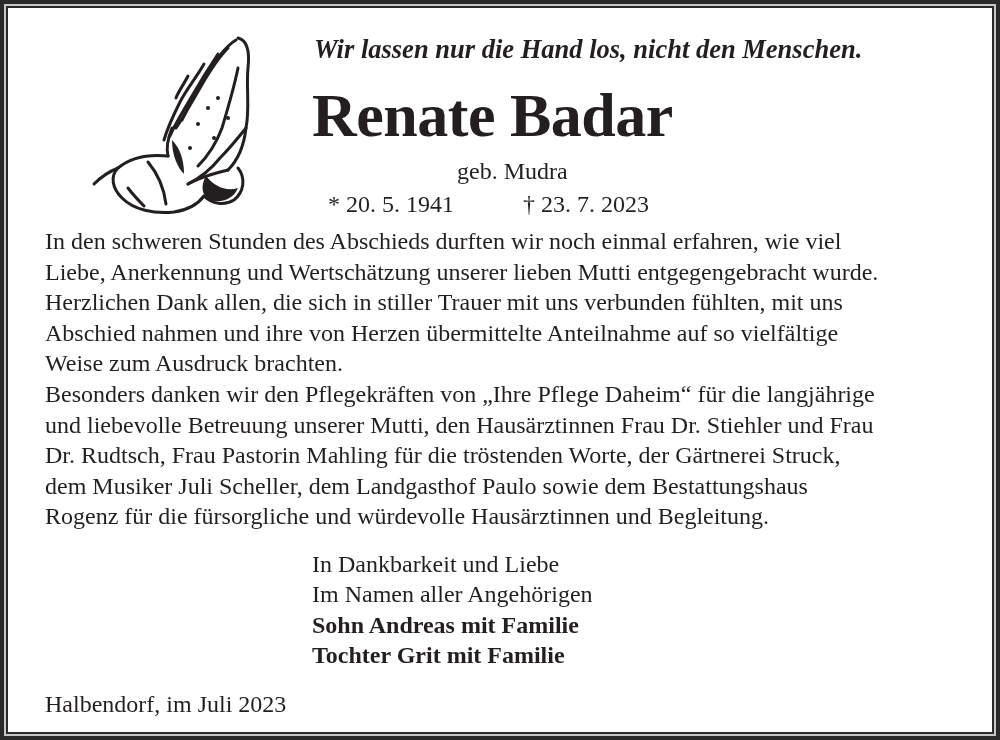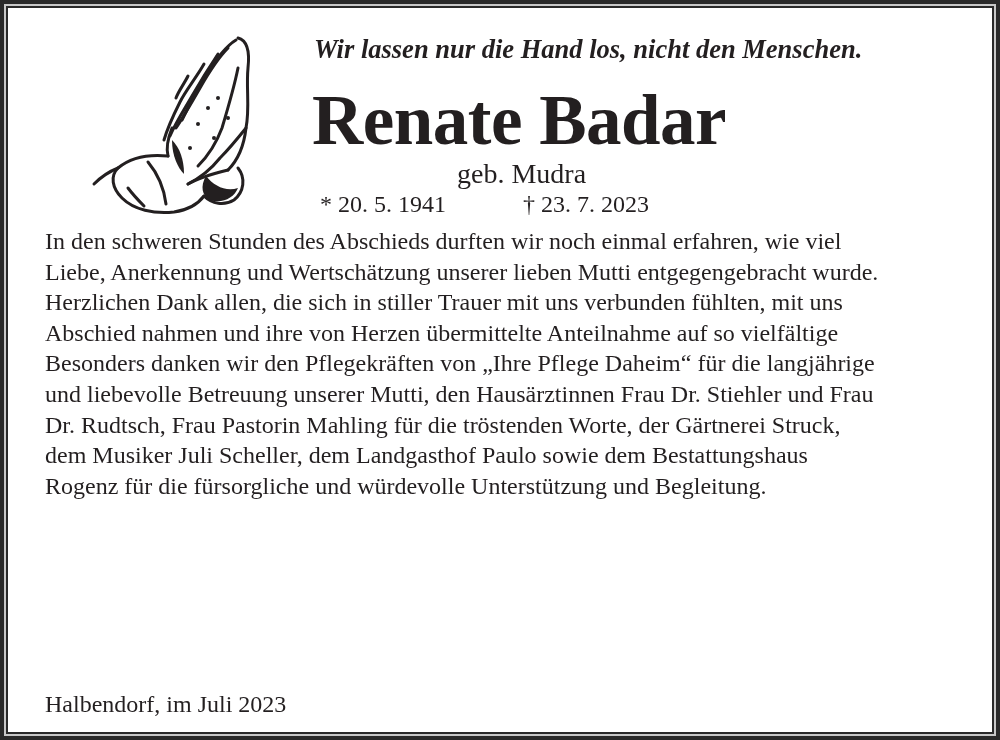--- a/index.html
+++ b/index.html
@@ -13,23 +13,23 @@
       position: absolute; left: 4px; top: 4px; width: 992px; height: 732px;
       box-sizing: border-box; border: 2px solid #c8c8c8; background: #2a2a2a;
     }
     .frame-inner {
       position: absolute; left: 8px; top: 8px; width: 984px; height: 724px;
       background: #ffffff; overflow: hidden;
     }
     .abs { position: absolute; white-space: nowrap; }
     .hands { position: absolute; left: 80px; top: 20px; width: 180px; height: 196px; }
     .motto { left: 306px; top: 26px; font-size: 26.5px; font-style: italic; font-weight: bold; }
-    .name { left: 304px; top: 72px; font-size: 71px; font-weight: bold; letter-spacing: -0.5px; }
-    .maiden { left: 449px; top: 150px; font-size: 28px; }
-    .born { left: 312px; top: 183px; font-size: 24px; }
+    .name { left: 304px; top: 72px; font-size: 62px; font-weight: bold; letter-spacing: -0.5px; }
+    .maiden { left: 449px; top: 150px; font-size: 24px; }
+    .born { left: 320px; top: 183px; font-size: 24px; }
     .died { left: 515px; top: 183px; font-size: 24px; }
     .body-text {
       position: absolute; left: 37px; top: 218px; width: 940px;
       font-size: 24px; line-height: 30.6px;
     }
     .body-text div { white-space: nowrap; }
     .sign { position: absolute; left: 304px; top: 541px; font-size: 24px; line-height: 30.4px; }
     .sign .b { font-weight: bold; }
     .place { left: 37px; top: 683px; font-size: 24px; }
   </style>
@@ -73,22 +73,29 @@
   <div class="abs name">Renate Badar</div>
   <div class="abs maiden">geb. Mudra</div>
   <div class="abs born">* 20. 5. 1941</div>
   <div class="abs died">† 23. 7. 2023</div>
 
   <div class="body-text">
     <div>In den schweren Stunden des Abschieds durften wir noch einmal erfahren, wie viel</div>
     <div>Liebe, Anerkennung und Wertschätzung unserer lieben Mutti entgegengebracht wurde.</div>
     <div>Herzlichen Dank allen, die sich in stiller Trauer mit uns verbunden fühlten, mit uns</div>
     <div>Abschied nahmen und ihre von Herzen übermittelte Anteilnahme auf so vielfältige</div>
+    <div>Weise zum Ausdruck brachten.</div>
     <div>Besonders danken wir den Pflegekräften von „Ihre Pflege Daheim“ für die langjährige</div>
     <div>und liebevolle Betreuung unserer Mutti, den Hausärztinnen Frau Dr. Stiehler und Frau</div>
     <div>Dr. Rudtsch, Frau Pastorin Mahling für die tröstenden Worte, der Gärtnerei Struck,</div>
     <div>dem Musiker Juli Scheller, dem Landgasthof Paulo sowie dem Bestattungshaus</div>
-    <div>Rogenz für die fürsorgliche und würdevolle Unterstützung und Begleitung.</div>
+    <div>Rogenz für die fürsorgliche und würdevolle Hausärztinnen und Begleitung.</div>
   </div>
 
+  <div class="sign">
+    <div>In Dankbarkeit und Liebe</div>
+    <div>Im Namen aller Angehörigen</div>
+    <div class="b">Sohn Andreas mit Familie</div>
+    <div class="b">Tochter Grit mit Familie</div>
+  </div>
 
   <div class="abs place">Halbendorf, im Juli 2023</div>
 </div>
 
 </body></html>

